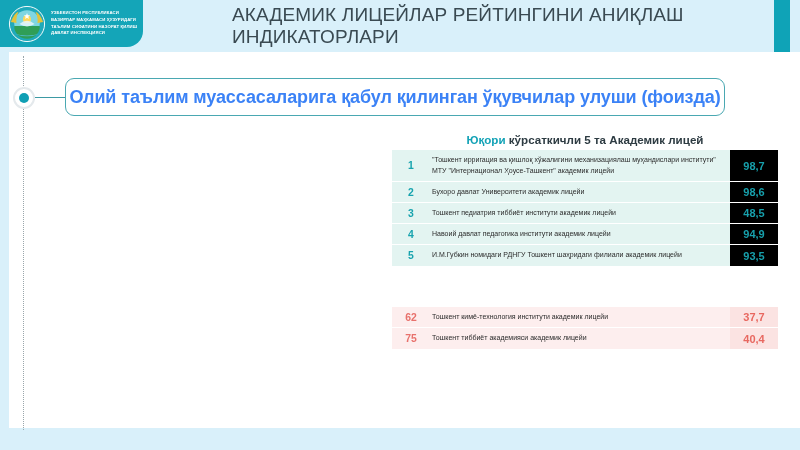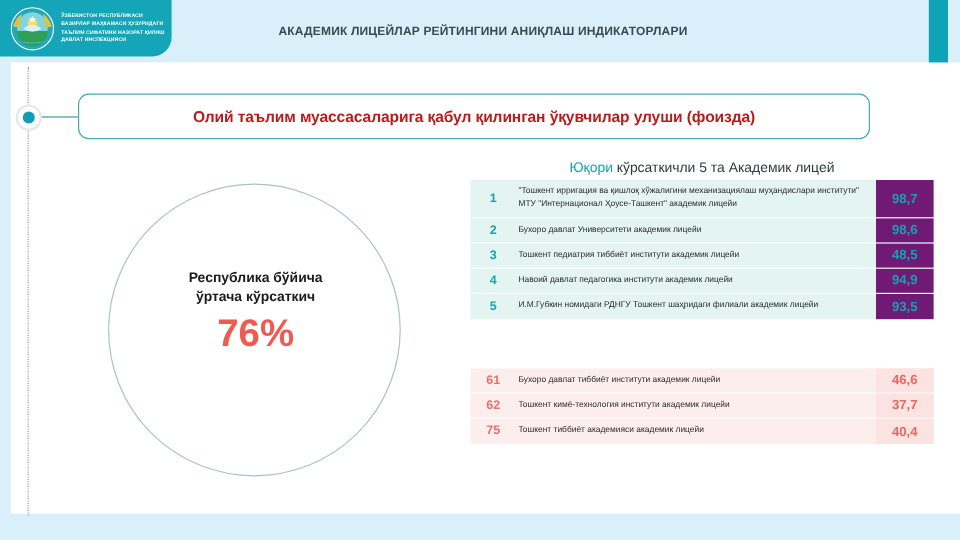--- a/index.html
+++ b/index.html
@@ -39,22 +39,22 @@
     color: #ffffff;
     font-size: 4.3px;
     line-height: 1.55;
     font-weight: bold;
     letter-spacing: 0.1px;
     white-space: nowrap;
   }
   .header-title {
     position: absolute; left: 232px; top: 0; height: 52px;
     display: flex; align-items: center;
-    font-size: 10px;
-    font-weight: bold;
+    font-size: 19px;
+    font-weight: normal;
     color: #3a4a52;
     letter-spacing: 0.15px;
   }
 
   
   .left-strip {
     position: absolute; left: 0; top: 52px; width: 9px; height: 385px;
     background: #d9f0fa;
   }
   .bottom-strip {
@@ -87,21 +87,21 @@
   
   .subtitle-box {
     position: absolute; left: 65px; top: 78px;
     width: 660px; height: 38px;
     background: #ffffff;
     border: 1.3px solid #4aa8b2;
     border-radius: 9px;
     display: flex; align-items: center; justify-content: center;
   }
   .subtitle-text {
-    font-size: 13px; font-weight: bold; color: #b91c1c;
+    font-size: 18px; font-weight: bold; color: #3b82f6;
     letter-spacing: -0.1px;
   }
 
   
   .avg-circle {
     position: absolute; left: 90px; top: 153px;
     width: 244px; height: 244px;
     border-radius: 50%;
     border: 1px solid #a9c3c8;
     background: #ffffff;
@@ -116,21 +116,21 @@
     line-height: 1.42;
   }
   .avg-value {
     font-size: 32px; font-weight: bold; color: #f05a50;
     line-height: 1.15; margin-top: 2px;
   }
 
   
   .tbl-title {
     position: absolute;
-    font-size: 11.6px; font-weight: normal; color: #2d3b42;
+    font-size: 11.6px; font-weight: bold; color: #2d3b42;
     width: 386px; text-align: center; left: 392px;
   }
   .tbl-title .hi-top { color: #12a2b6; }
   .tbl-title .hi-bot { color: #e8615a; }
 
   .table {
     position: absolute; left: 392px; width: 386px;
   }
   .table .row {
     display: flex; align-items: stretch;
@@ -151,21 +151,21 @@
   .table .val {
     flex: 0 0 48px;
     display: flex; align-items: center; justify-content: center;
     font-size: 11px; font-weight: bold;
   }
 
   
   .table.top .row { background: #e3f4f1; border-bottom: 1.5px solid #ffffff; }
   .table.top .row:last-child { border-bottom: none; }
   .table.top .rank { color: #17a3ae; }
-  .table.top .val { background: #701a75; color: #17a0ac; text-align: center; }
+  .table.top .val { background: #000000; color: #17a0ac; text-align: center; }
 
   
   .table.bot .row { background: #fdeeee; border-bottom: 1.5px solid #ffffff; }
   .table.bot .row:last-child { border-bottom: none; }
   .table.bot .rank { color: #e8716c; }
   .table.bot .val { background: #fbe3e2; color: #e86860; }
 </style>
 </head>
 <body>
 
@@ -201,27 +201,20 @@
   <div class="left-strip"></div>
   <div class="bottom-strip"></div>
   <div class="dotted-line"></div>
   <div class="rail-node"></div>
   <div class="rail-connector"></div>
 
   <div class="subtitle-box">
     <span class="subtitle-text">Олий таълим муассасаларига қабул қилинган ўқувчилар улуши (фоизда)</span>
   </div>
 
-  <div class="avg-circle">
-    <div class="avg-inner">
-      <div class="avg-label">Республика бўйича</div>
-      <div class="avg-label">ўртача кўрсаткич</div>
-      <div class="avg-value">76%</div>
-    </div>
-  </div>
 
   <div class="tbl-title" style="top:133px;">
     <span class="hi-top">Юқори</span><span> кўрсаткичли 5 та Академик лицей</span>
   </div>
   <div class="table top" id="top-table" style="top:150px;">
       <div class="row" style="min-height: 32px;">
         <div class="rank">1</div>
         <div class="name">"Тошкент ирригация ва қишлоқ хўжалигини механизациялаш муҳандислари институти" МТУ "Интернационал Ҳоусе-Ташкент" академик лицейи</div>
         <div class="val">98,7</div>
       </div>
@@ -242,25 +235,20 @@
       </div>
       <div class="row">
         <div class="rank">5</div>
         <div class="name">И.М.Губкин номидаги РДНГУ Тошкент шаҳридаги филиали академик лицейи</div>
         <div class="val">93,5</div>
       </div>
     </div>
 
   <div class="table bot" id="bottom-table" style="top:307px;">
       <div class="row">
-        <div class="rank">61</div>
-        <div class="name">Бухоро давлат тиббиёт институти академик лицейи</div>
-        <div class="val">46,6</div>
-      </div>
-      <div class="row">
         <div class="rank">62</div>
         <div class="name">Тошкент кимё-технология институти академик лицейи</div>
         <div class="val">37,7</div>
       </div>
       <div class="row">
         <div class="rank">75</div>
         <div class="name">Тошкент тиббиёт академияси академик лицейи</div>
         <div class="val">40,4</div>
       </div>
     </div>

